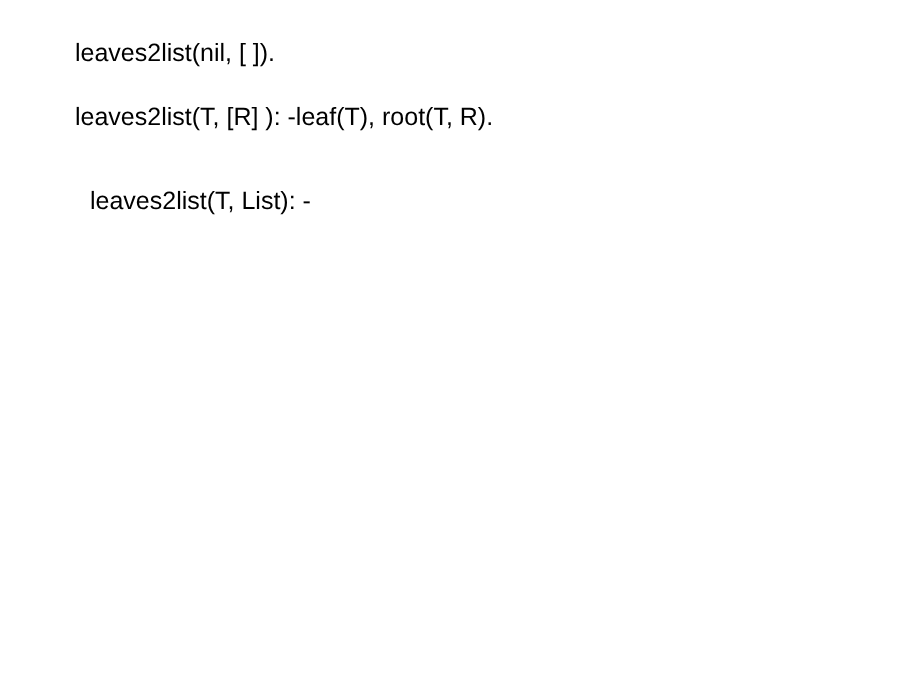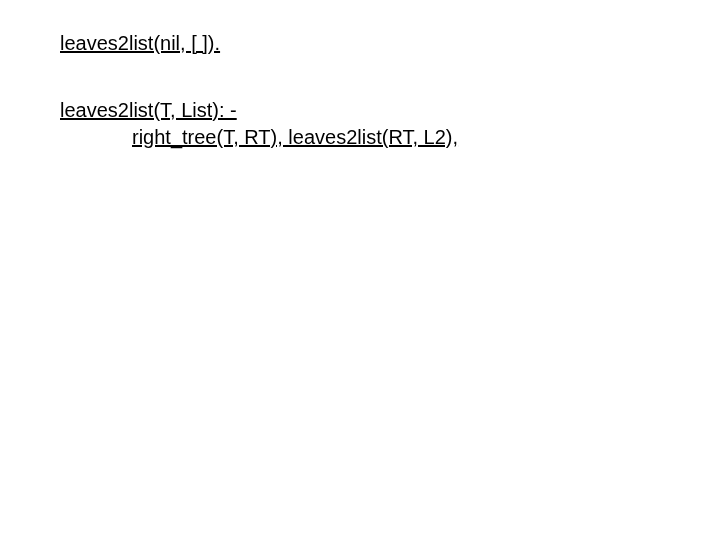--- a/index.html
+++ b/index.html
@@ -14,34 +14,35 @@
   }
   .page {
     padding: 30px 0 0 60px;
     box-sizing: border-box;
     width: 720px;
     height: 540px;
   }
   .block {
     margin-bottom: 24px;
     line-height: 1.35;
-    text-decoration: underline;
   }
   .indent {
     padding-left: 72px;
   }
 </style>
 </head>
 <body>
 
 <div class="page">
 
   <div class="block">
     <span>leaves2list(nil, [ ]).</span>
   </div>
 
+  <div class="block">
+    <span>leaves2list(T, [R] ): -leaf(T), root(T, R).</span>
+  </div>
 
-  <div class="block" style="margin-top:40px;">
+  <div class="block" style="margin-top:40px;margin-left:12px;">
     <div>leaves2list(T, List): -</div>
-    <div class="indent">right_tree(T, RT), leaves2list(RT, L2),</div>
   </div>
 
 </div>
 
 </body></html>

